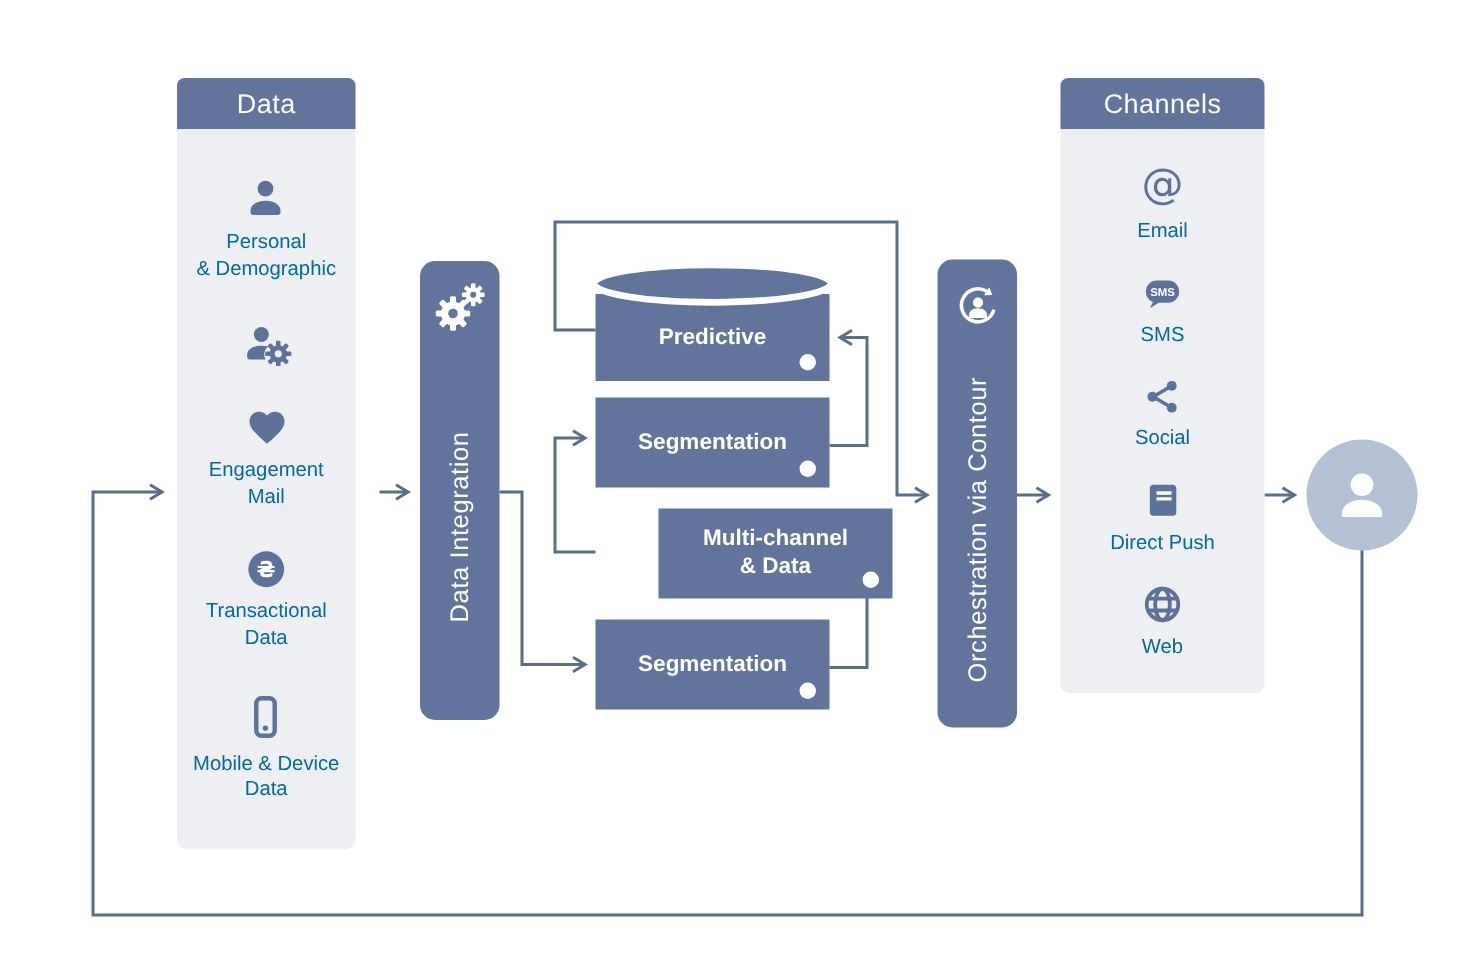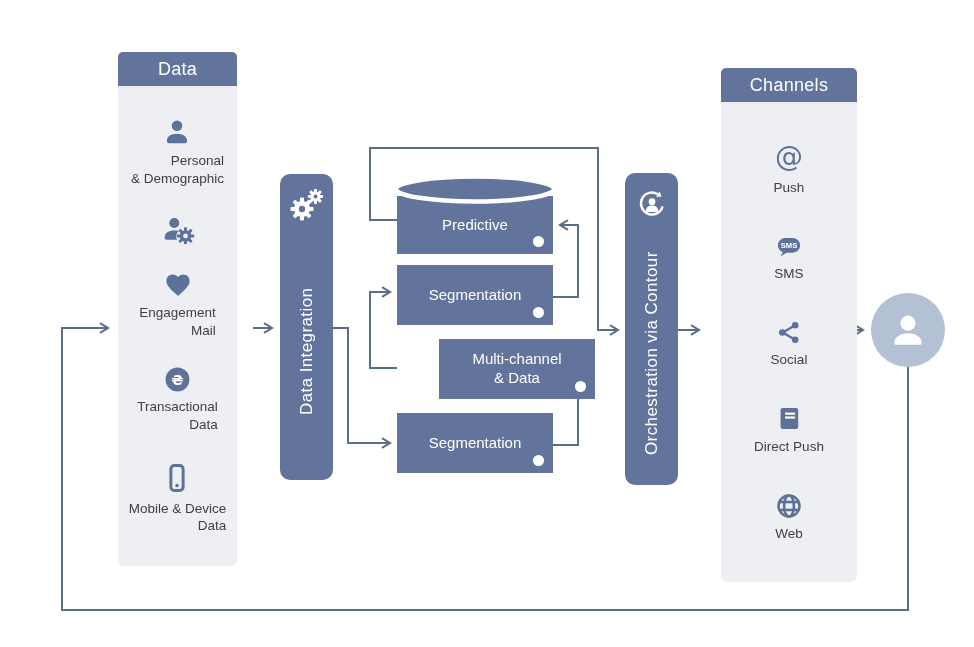--- a/index.html
+++ b/index.html
@@ -4,34 +4,34 @@
 <style>
   html,body{margin:0;padding:0;background:#fff;}
   .canvas{
     position:relative;width:974px;height:647px;background:#ffffff;
     font-family:"Liberation Sans",sans-serif;overflow:hidden;
   }
   .wires{position:absolute;left:0;top:0;z-index:0;}
   
   .col{position:absolute;z-index:1;display:flex;flex-direction:column;}
   .data-col{left:118px;top:52px;width:119px;height:514px;}
-  .channels-col{left:707px;top:68px;width:136px;height:514px;margin-left:14px;}
+  .channels-col{left:707px;top:52px;width:136px;height:410px;}
   .col-header{
     height:34px;background:#62749b;color:#fff;display:flex;align-items:center;
     justify-content:center;font-size:18px;letter-spacing:.3px;
     border-radius:5px 5px 0 0;flex:0 0 auto;font-weight:500;
   }
   .col-body{
     flex:1;background:#edeff3;border-radius:0 0 6px 6px;display:flex;
     flex-direction:column;justify-content:space-evenly;align-items:center;
     padding:4px 2px;
   }
   .col-item{display:flex;flex-direction:column;align-items:center;gap:5px;}
   .item-label{
-    font-size:13.5px;color:#404040;text-align:right;white-space:pre-line;
+    font-size:13.5px;color:#0369a1;text-align:center;white-space:pre-line;
     line-height:1.32;
   }
   
   .vbar{
     position:absolute;z-index:1;background:#62749b;border-radius:10px;
     display:flex;flex-direction:column;align-items:center;
   }
   .integration-bar{left:280px;top:174px;width:53px;height:306px;}
   .orchestration-bar{left:625px;top:173px;width:53px;height:312px;}
   .bar-icon{margin-top:13px;flex:0 0 auto;}
@@ -39,21 +39,21 @@
     flex:1;writing-mode:vertical-rl;transform:rotate(180deg);
     display:flex;align-items:center;justify-content:center;
     color:#fff;font-size:17px;letter-spacing:.4px;padding:6px 0;
   }
   
   .stack-box{
     position:absolute;left:397px;width:156px;background:#62749b;z-index:1;
     display:flex;align-items:center;justify-content:center;
   }
   .box-label{
-    color:#fff;font-size:15px;text-align:center;white-space:pre-line;line-height:1.25;
+    color:#fff;font-size:15px;text-align:center;white-space:pre-line;line-height:1.25;font-weight:bold;
   }
   .dot{
     position:absolute;right:9px;bottom:7px;width:11px;height:11px;
     border-radius:50%;background:#fff;
   }
   .cyl{position:absolute;left:388px;top:168px;z-index:2;}
   
   .person-node{
     position:absolute;left:871px;top:293px;width:74px;height:74px;z-index:1;
     border-radius:50%;background:#b4c0d3;display:flex;align-items:center;justify-content:center;
@@ -220,21 +220,21 @@
   </div>
 
   <div class="col channels-col">
     <div class="col-header">Channels</div>
     <div class="col-body">
 
       <div class="col-item">
         <svg width="34" height="32" viewBox="0 0 34 32">
           <text x="17" y="24" text-anchor="middle" font-size="28" font-weight="500" fill="#5d7199" font-family="DejaVu Sans, sans-serif">@</text>
         </svg>
-        <div class="item-label">Push</div>
+        <div class="item-label">Email</div>
       </div>
 
 
       <div class="col-item">
         <svg width="30" height="28" viewBox="0 0 24 24">
           <g fill="#5d7199">
             <rect x="2.5" y="5.2" width="19" height="12.6" rx="6.3"></rect>
             <path d="M7 16.5 L4.8 21 L10.5 17.4 Z"></path>
           </g>
           <text x="12" y="13.8" text-anchor="middle" font-size="6.5" font-weight="bold" fill="#ffffff" font-family="Liberation Sans, sans-serif">SMS</text>

